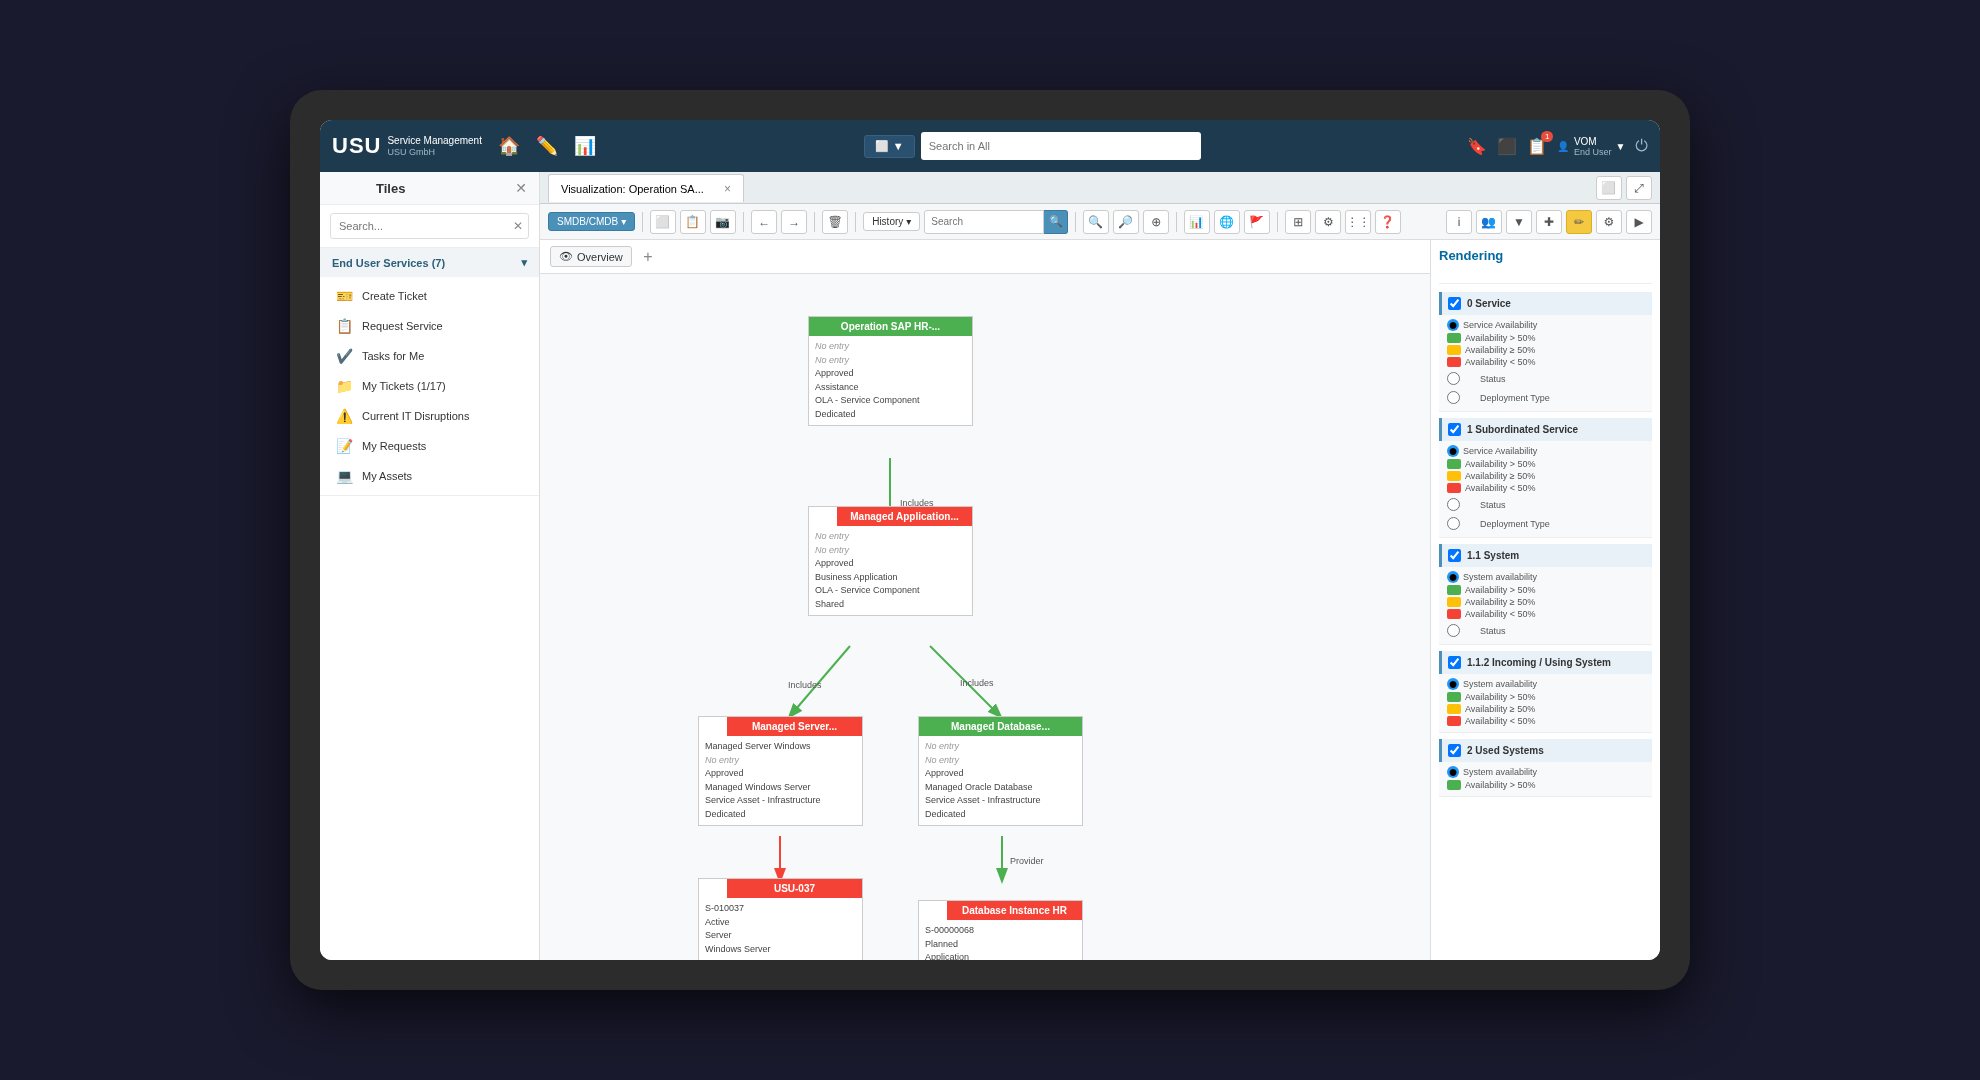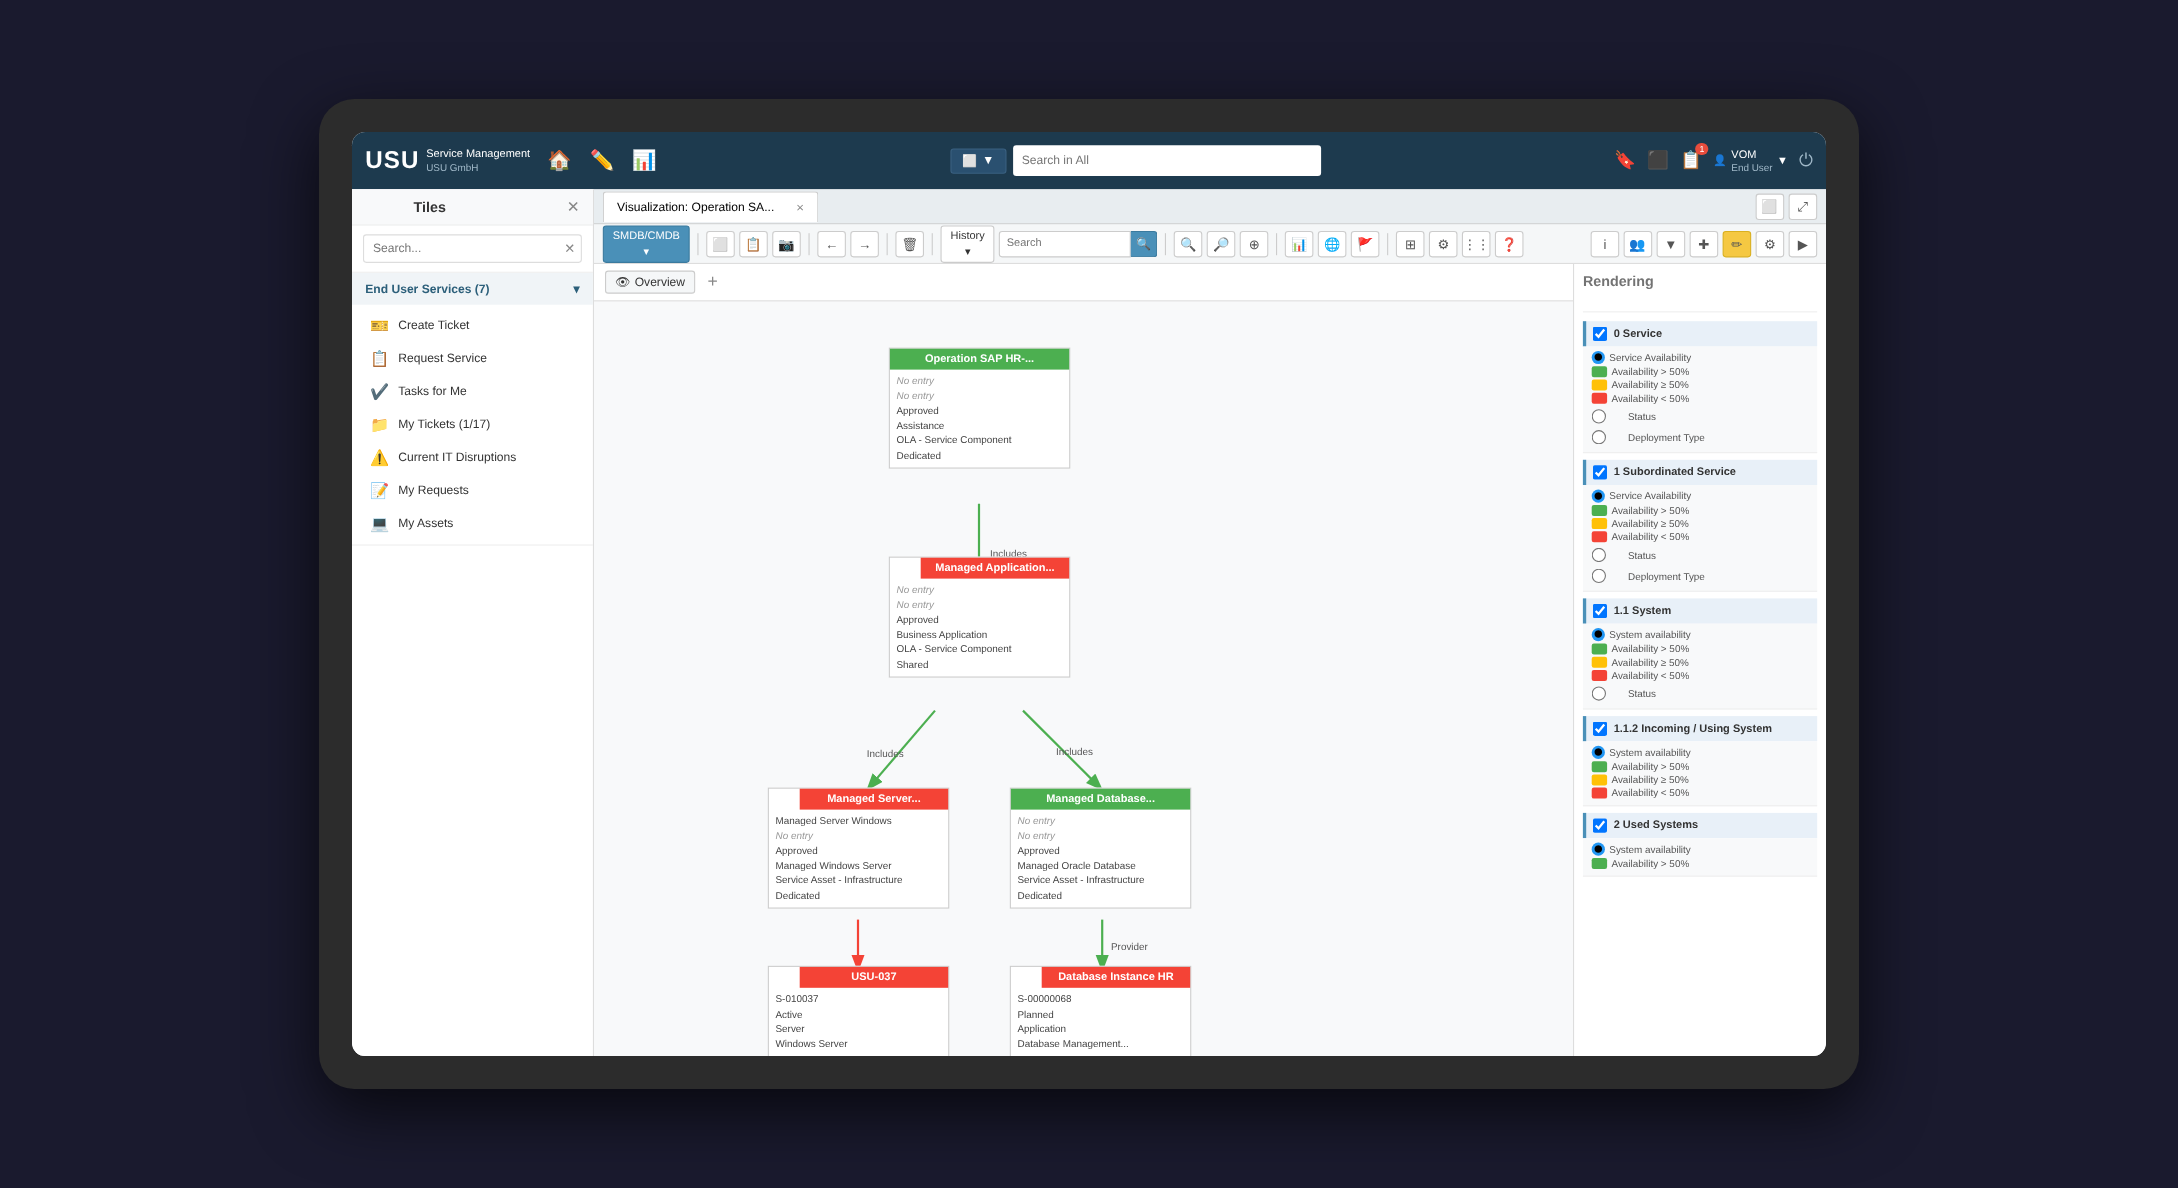--- a/index.html
+++ b/index.html
@@ -274,21 +274,20 @@
       padding: 3px 8px;
       font-size: 10px;
       background: white;
       border: 1px solid #ccc;
       border-radius: 3px;
       cursor: pointer;
       color: #333;
       display: flex;
       align-items: center;
       gap: 3px;
-      flex-direction: column;
     }
     .toolbar-btn.primary {
       background: #4a90b8;
       color: white;
       border-color: #3a7a9e;
     }
     .toolbar-sep { width: 1px; height: 20px; background: #ccc; margin: 0 3px; }
     .toolbar-icon-btn {
       width: 26px;
       height: 24px;
@@ -421,21 +420,21 @@
       width: 230px;
       background: white;
       border-left: 1px solid #ddd;
       overflow-y: auto;
       flex-shrink: 0;
       padding: 8px;
     }
     .rendering-title {
       font-size: 13px;
       font-weight: bold;
-      color: #737373;
+      color: #0369a1;
       margin-bottom: 8px;
       padding-bottom: 20px;
       border-bottom: 1px solid #eee;
     }
     .render-section {
       margin-bottom: 6px;
     }
     .render-section-header {
       display: flex;
       align-items: center;
@@ -731,21 +730,21 @@
               <div class="node" style="left:158px;top:590px;width:165px;">
                 <div class="node-header red">USU-037</div>
                 <div class="node-body">
                   <p>S-010037</p>
                   <p>Active</p>
                   <p>Server</p>
                   <p>Windows Server</p>
                 </div>
               </div>
 
-              <div class="node" style="left:378px;top:590px;width:165px;">
+              <div class="node" style="left:378px;top:612px;width:165px;">
                 <div class="node-header red">Database Instance HR</div>
                 <div class="node-body">
                   <p>S-00000068</p>
                   <p>Planned</p>
                   <p>Application</p>
                   <p>Database Management...</p>
                 </div>
               </div>
             </div>
           </div>

